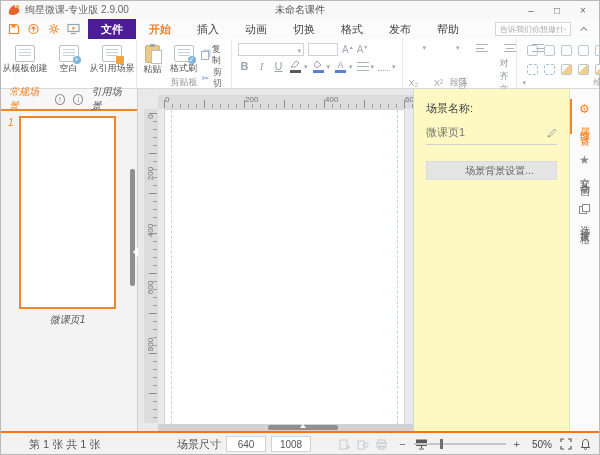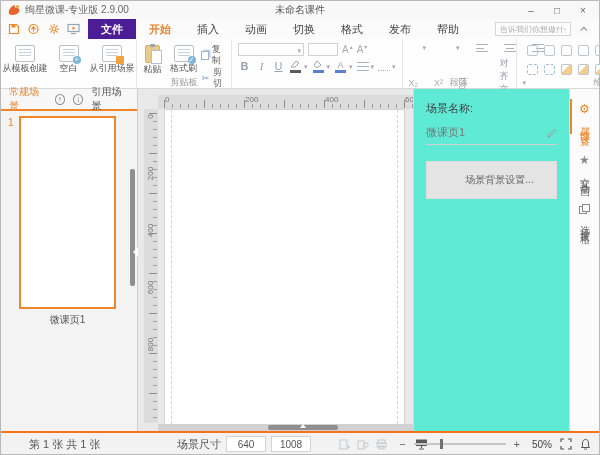--- a/index.html
+++ b/index.html
@@ -73,21 +73,21 @@
 
   .mini { width:11px; height:11px; border:1px solid #bcc6cf; border-radius:2px; position:relative; cursor:default; }
   .mini-accent { background:linear-gradient(135deg,#fff 40%,#f5cd8e 40%); }
   .mini-dash { border-style:dashed; border-color:#9fc0e0; }
   .drawrow { display:flex; gap:6px; padding:2px 4px; }
 
   
   .main { flex:1 1 auto; display:flex; min-height:0; position:relative; }
 
   
-  .sidebar { width:137px; flex:0 0 137px; background:#f3f3f3; border-right:1px solid #cfcfcf; position:relative; }
+  .sidebar { width:137px; flex:0 0 137px; background:#f3f3f3; border-right:1px solid #cfcfcf; position:relative;font-style:italic; }
   .sb-header { height:22px; background:#f7f7f7; border-bottom:2px solid #F0862B; display:flex; align-items:center; padding:0 8px; gap:8px; position:relative; }
   .sb-tab { font-size:10px; color:#555; cursor:default; }
   .sb-tab-active { color:#E8842C; }
   .circbtn { width:11px; height:11px; border:1px solid #8f8f8f; border-radius:50%; font-size:8px; line-height:10px; color:#777; text-align:center; cursor:default; }
   .sb-notch { position:absolute; top:24px; left:22px; width:0; height:0; border-left:5px solid transparent; border-right:5px solid transparent; border-top:5px solid #fdfdfd; }
   .scene-num { position:absolute; left:7px; top:28px; font-size:10px; color:#E8842C; }
   .thumb { position:absolute; left:18px; top:27px; width:97px; height:193px; background:#fff; border:2px solid #F0862B; cursor:default; }
   .thumb-label { position:absolute; left:18px; top:224px; width:97px; text-align:center; font-size:10px; color:#555; }
   .sb-scroll { position:absolute; right:2px; top:80px; width:5px; height:117px; background:#8f8f8f; border-radius:2px; cursor:default; }
   .sb-collapse { position:absolute; right:-1px; top:158px; width:0; height:0; border-top:5px solid transparent; border-bottom:5px solid transparent; border-right:5px solid #fff; cursor:default; }
@@ -107,25 +107,25 @@
      background-image:repeating-linear-gradient(to bottom,#8d8d8d 0 1px,transparent 1px 40px); }
   .vtick { position:absolute; left:-3px; width:18px; font-size:8px; color:#777; transform:rotate(-90deg); text-align:center; }
   .page { position:absolute; left:26px; top:20px; width:241px; height:316px; background:#fff; border:1px solid #d4d4d4; }
   .page::before { content:""; position:absolute; left:6px; top:0; bottom:0; border-left:1px dashed #aee0ef; }
   .page::after { content:""; position:absolute; right:6px; top:0; bottom:0; border-left:1px dashed #aee0ef; }
   .hscroll { position:absolute; left:20px; right:0; bottom:0; height:7px; background:#d2d2d2; }
   .hthumb { position:absolute; left:110px; width:70px; top:1px; bottom:1px; background:#8f8f8f; border-radius:2px; cursor:default; }
   .hnotch { position:absolute; left:50%; margin-left:-3px; top:-1px; width:0; height:0; border-left:3px solid transparent; border-right:3px solid transparent; border-bottom:4px solid #fff; }
 
   
-  .panel { width:156px; flex:0 0 156px; background:#5eead4; border-left:1px solid #d6d6d6; padding:12px 12px 0 12px; }
+  .panel { width:156px; flex:0 0 156px; background:#fef9c3; border-left:1px solid #d6d6d6; padding:12px 12px 0 12px; }
   .pname-label { font-size:11px; color:#444; margin-bottom:9px; }
   .pname-row { display:flex; align-items:center; justify-content:space-between; border-bottom:1px solid #cfcfcf; padding-bottom:4px; }
   .pname-value { font-size:11px; color:#777; }
-  .pbtn { margin-top:16px; height:38px; background:#e4e4e4; border:1px solid #dcdcdc; display:flex; align-items:center; justify-content:center; font-size:10px; color:#666; cursor:default;padding-left:16px; }
+  .pbtn { margin-top:16px; height:19px; background:#e4e4e4; border:1px solid #dcdcdc; display:flex; align-items:center; justify-content:center; font-size:10px; color:#666; cursor:default;padding-left:16px; }
 
   
   .rstrip { width:30px; flex:0 0 30px; background:#fbfbfb; border-left:1px solid #dedede; display:flex; flex-direction:column; align-items:center; padding-top:10px; gap:16px; }
   .rtab { position:relative; width:100%; display:flex; flex-direction:column; align-items:center; padding:3px 0; cursor:default; }
   .rtab .ricon { font-size:12px; line-height:14px; color:#8a8a8a; }
   .rtab .rlabel { writing-mode:vertical-rl; text-orientation:upright; font-size:10px; letter-spacing:3px; color:#666; margin-top:3px; }
   .rtab-active .ricon, .rtab-active .rlabel { color:#F0862B; }
   .rtab-active::before { content:""; position:absolute; left:0; top:0; bottom:0; width:2px; background:#F0862B; }
 
   

